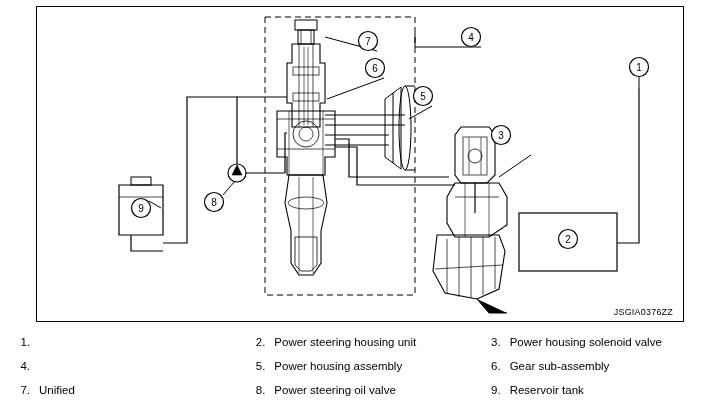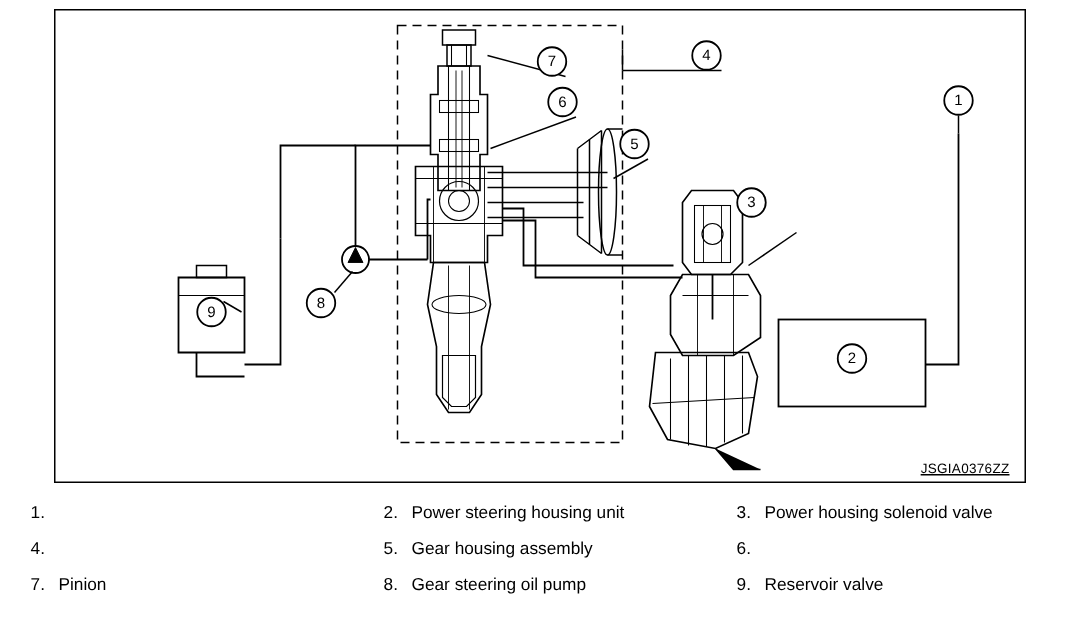--- a/index.html
+++ b/index.html
@@ -42,21 +42,20 @@
     fill: #000000;
   }
   .code-label {
     position: absolute;
     right: 10px;
     bottom: 4px;
     font-family: "Liberation Sans", sans-serif;
     font-size: 9px;
     letter-spacing: 0.2px;
     color: #000000;
-    text-decoration: underline;
   }
   .legend {
     position: absolute;
     left: 6px;
     top: 334px;
     width: 706px;
     display: grid;
     grid-template-columns: 1fr 1fr 1fr;
     grid-auto-rows: 24px;
     column-gap: 0px;
@@ -232,32 +231,33 @@
     </div>
     <div class="legend-item">
       <span class="legend-num">3.</span>
       <span class="legend-text">Power housing solenoid valve</span>
     </div>
     <div class="legend-item">
       <span class="legend-num">4.</span>
     </div>
     <div class="legend-item">
       <span class="legend-num">5.</span>
-      <span class="legend-text">Gear housing assembly</span>
+      <span class="legend-text">Power housing assembly</span>
     </div>
     <div class="legend-item">
       <span class="legend-num">6.</span>
+      <span class="legend-text">Gear sub-assembly</span>
     </div>
     <div class="legend-item">
       <span class="legend-num">7.</span>
-      <span class="legend-text">Pinion</span>
+      <span class="legend-text">Unified</span>
     </div>
     <div class="legend-item">
       <span class="legend-num">8.</span>
-      <span class="legend-text">Gear steering oil pump</span>
+      <span class="legend-text">Power steering oil valve</span>
     </div>
     <div class="legend-item">
       <span class="legend-num">9.</span>
-      <span class="legend-text">Reservoir valve</span>
+      <span class="legend-text">Reservoir tank</span>
     </div>
   </div>
 
 </div>
 
 </body></html>

